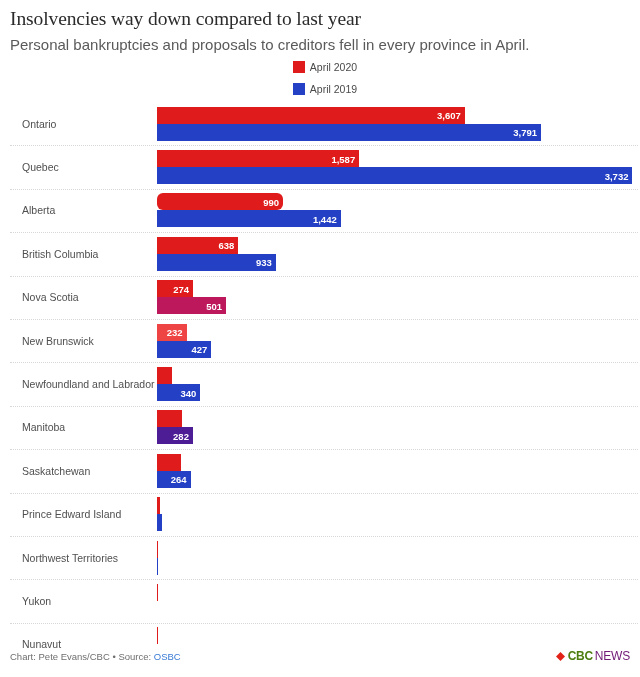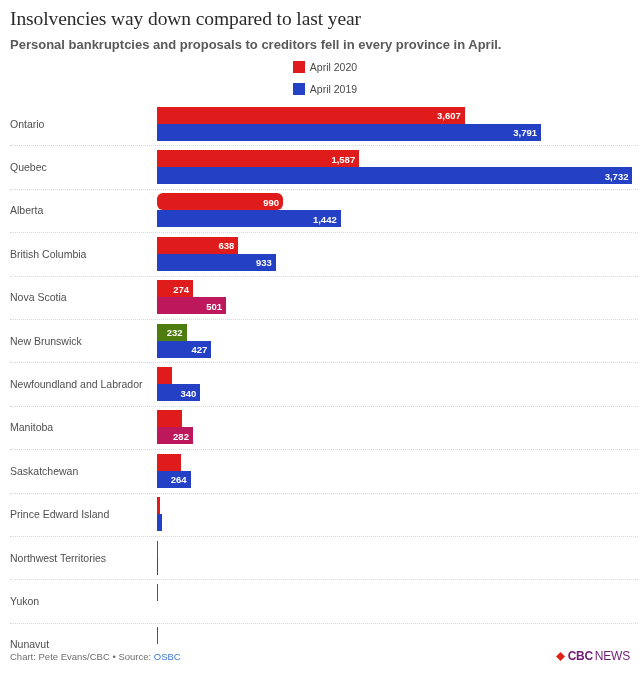--- a/index.html
+++ b/index.html
@@ -31,25 +31,25 @@
   .chart-title {
     font-family: "Liberation Serif", serif;
     font-size: 19.5px;
     font-weight: 400;
     color: #2b2b2b;
     letter-spacing: -0.1px;
     margin: 0;
     line-height: 26px;
   }
   .chart-subtitle {
-    font-size: 13px;
+    font-size: 15px;
     color: #5a5a5a;
     margin: 6px 0 0 0;
     line-height: 14px;
-    font-weight: 700;
+    font-weight: 400;
   }
 
   
   .legend {
     display: flex;
     align-items: center;
     gap: 10px;
     margin: 9px 0 0 0;
     padding-left: 10px;
     flex-direction: column;
@@ -88,21 +88,21 @@
     left: 10px;
     right: 2px;
     top: 0;
     height: 1px;
     border-top: 1px dotted #d8d8d8;
   }
   .row:first-child .row-sep { display: none; }
 
   .row-label {
     position: absolute;
-    left: 10px;
+    left: 22px;
     top: 50%;
     transform: translateY(-50%);
     font-size: 10.5px;
     color: #4f4f4f;
     white-space: nowrap;
     line-height: 13px;
   }
 
   .bars {
     position: absolute;
@@ -167,21 +167,21 @@
   .cbc-gem {
     width: 9px;
     height: 9px;
     display: inline-block;
     position: relative;
     margin-right: 1px;
   }
   .cbc-gem svg { display: block; }
   .cbc-word {
     font-weight: 700;
-    color: #701a75;
+    color: #4d7c0f;
     letter-spacing: -0.3px;
   }
   .news-word {
     font-weight: 400;
     color: #701a75;
     letter-spacing: -0.2px;
   }
 </style>
 </head>
 <body>
@@ -261,21 +261,21 @@
           </div>
           <div class="bar bar-2019" style="background: #be185d; width: 69px;">
             <span class="bar-value">501</span>
           </div>
         </div>
       </div>
       <div class="row">
         <div class="row-sep"></div>
         <div class="row-label">New Brunswick</div>
         <div class="bars">
-          <div class="bar bar-2020" style="background: #4d7c0f; width: 29.5584px;">
+          <div class="bar bar-2020" style="background: #ef4444; width: 29.5584px;">
             <span class="bar-value">232</span>
           </div>
           <div class="bar bar-2019" style="background: rgb(36, 64, 196); width: 54.4028px;">
             <span class="bar-value">427</span>
           </div>
         </div>
       </div>
       <div class="row">
         <div class="row-sep"></div>
         <div class="row-label">Newfoundland and Labrador</div>
@@ -284,21 +284,21 @@
           <div class="bar bar-2019" style="background: rgb(36, 64, 196); width: 43.3184px;">
             <span class="bar-value">340</span>
           </div>
         </div>
       </div>
       <div class="row">
         <div class="row-sep"></div>
         <div class="row-label">Manitoba</div>
         <div class="bars">
           <div class="bar bar-2020" style="background: rgb(224, 27, 27); width: 25.4814px;"></div>
-          <div class="bar bar-2019" style="background: #be185d; width: 35.9288px;">
+          <div class="bar bar-2019" style="background: #4c1d95; width: 35.9288px;">
             <span class="bar-value">282</span>
           </div>
         </div>
       </div>
       <div class="row">
         <div class="row-sep"></div>
         <div class="row-label">Saskatchewan</div>
         <div class="bars">
           <div class="bar bar-2020" style="background: rgb(224, 27, 27); width: 24.2073px;"></div>
           <div class="bar bar-2019" style="background: rgb(36, 64, 196); width: 33.6355px;">

